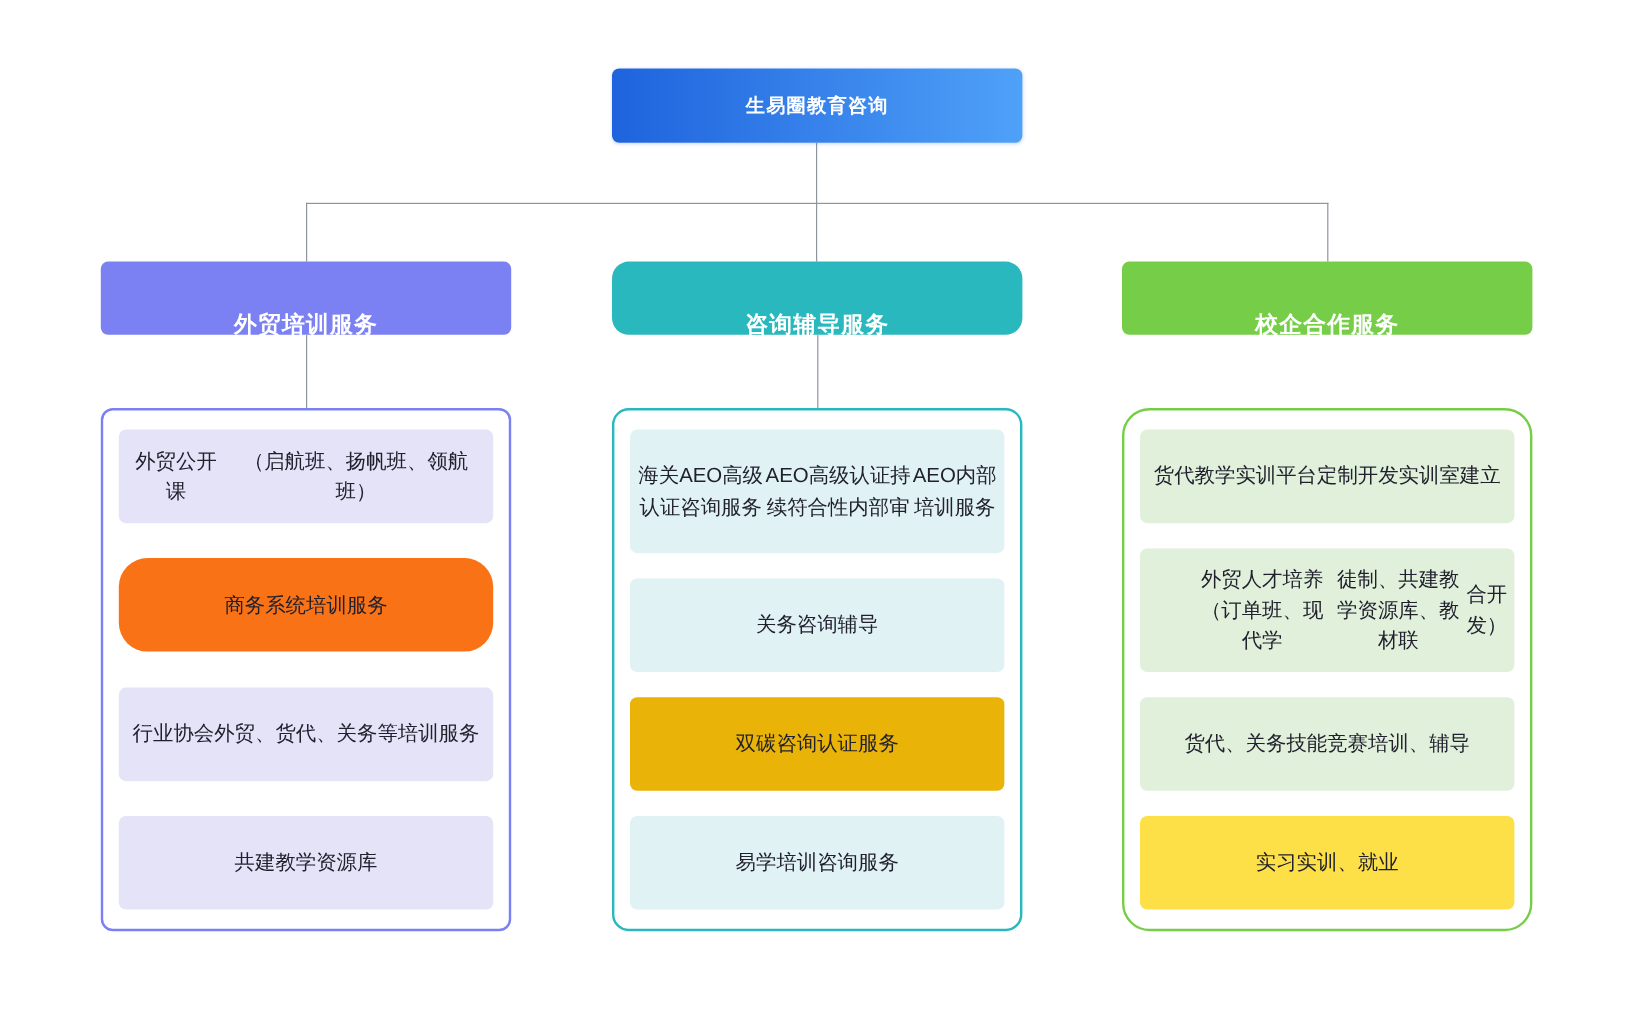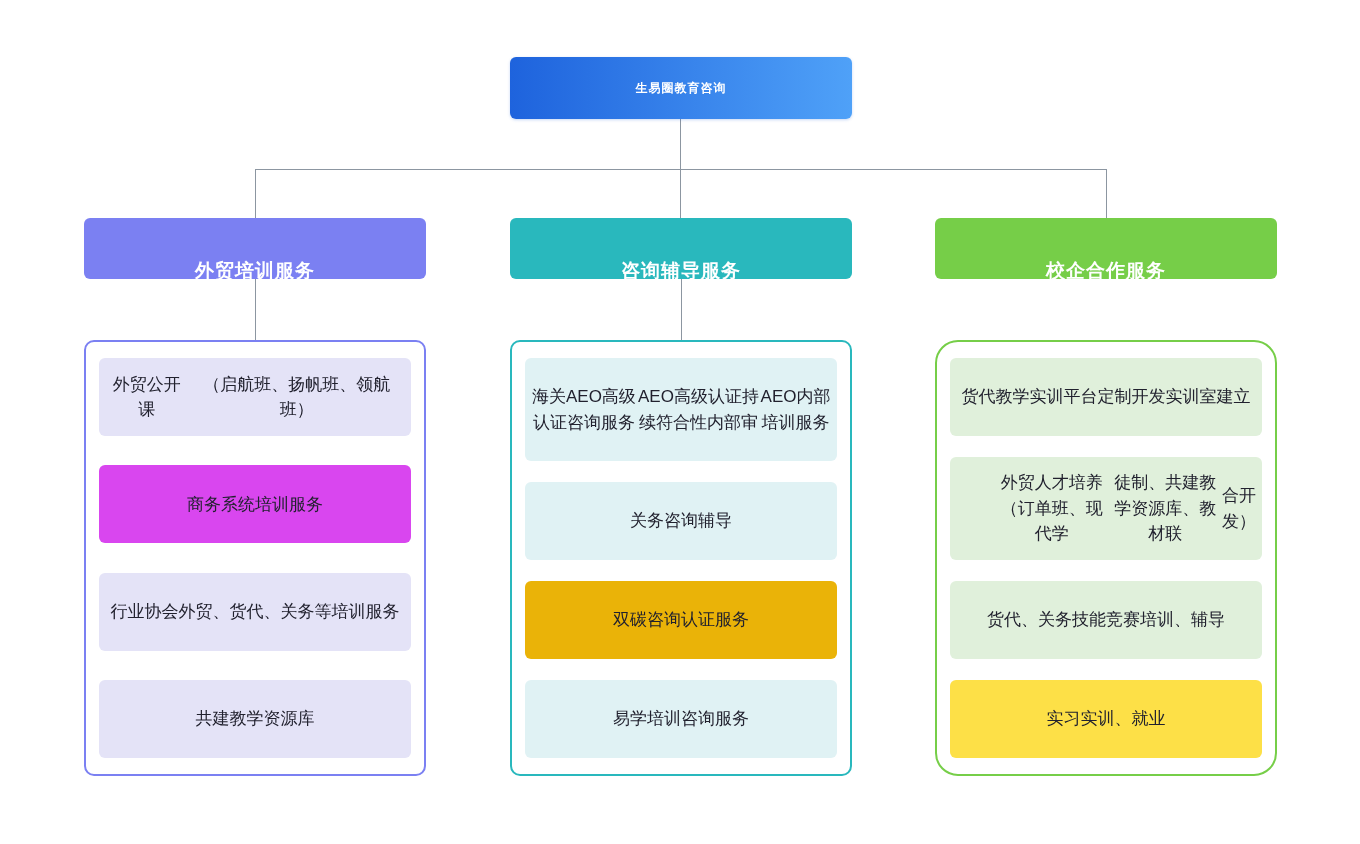--- a/index.html
+++ b/index.html
@@ -25,21 +25,21 @@
   .root-node {
     position: absolute;
     left: 510px; top: 57px;
     width: 342px; height: 62px;
     border-radius: 6px;
     display: flex; align-items: center; justify-content: center;
     background: linear-gradient(90deg, var(--root-start, #1e63dd), var(--root-end, #4fa1f8));
     box-shadow: 0 1px 3px rgba(30, 99, 221, 0.25);
   }
   .root-node .label {
-    color: #ffffff; font-size: 12px; font-weight: bold; letter-spacing: 1px;
+    color: #ffffff; font-size: 16px; font-weight: bold; letter-spacing: 1px;
   }
 
   
   .branch-header {
     position: absolute;
     top: 218px; width: 342px; height: 61px;
     border-radius: 6px;
     display: flex; align-items: center; justify-content: center;
   }
   .branch-header .label {
@@ -66,21 +66,21 @@
     padding: 8px 6px;
     color: var(--text-dark, #21212e);
     font-size: 17px;
     line-height: 1.5;
   }
   .leaf-item.tall { min-height: 103px; }
   .leaf-item .ln { display: block; }
 
   
   .col-0 { left: 84px; }
-  .col-1 { left: 510px; }
+  .col-1 { left: 510px; border-radius: 14px; }
   .col-2 { left: 935px; }
 </style>
 </head>
 <body>
 
 <div class="canvas">
 
   <div class="line v" style="left:680px; top:119px; height:99px;"></div>
   <div class="line h" style="left:255px; top:169px; width:852px;"></div>
   <div class="line v" style="left:255px; top:169px; height:49px;"></div>
@@ -100,21 +100,21 @@
   </div>
   <div class="branch-header col-2" style="background: rgb(118, 206, 72);">
     <span class="label">校企合作服务</span>
   </div>
 
   <div class="branch-container col-0" style="border-color: rgb(123, 128, 242);">
     <div class="leaf-item" style="background: rgb(228, 227, 247);">
       <span class="ln">外贸公开课</span>
       <span class="ln">（启航班、扬帆班、领航班）</span>
     </div>
-    <div class="leaf-item" style="background: #d946ef;">
+    <div class="leaf-item" style="background: #f97316; border-radius: 24px;">
       <span class="ln">商务系统培训服务</span>
     </div>
     <div class="leaf-item" style="background: rgb(228, 227, 247);">
       <span class="ln">行业协会外贸、货代、关务等培</span>
       <span class="ln">训服务</span>
     </div>
     <div class="leaf-item" style="background: rgb(228, 227, 247);">
       <span class="ln">共建教学资源库</span>
     </div>
   </div>

